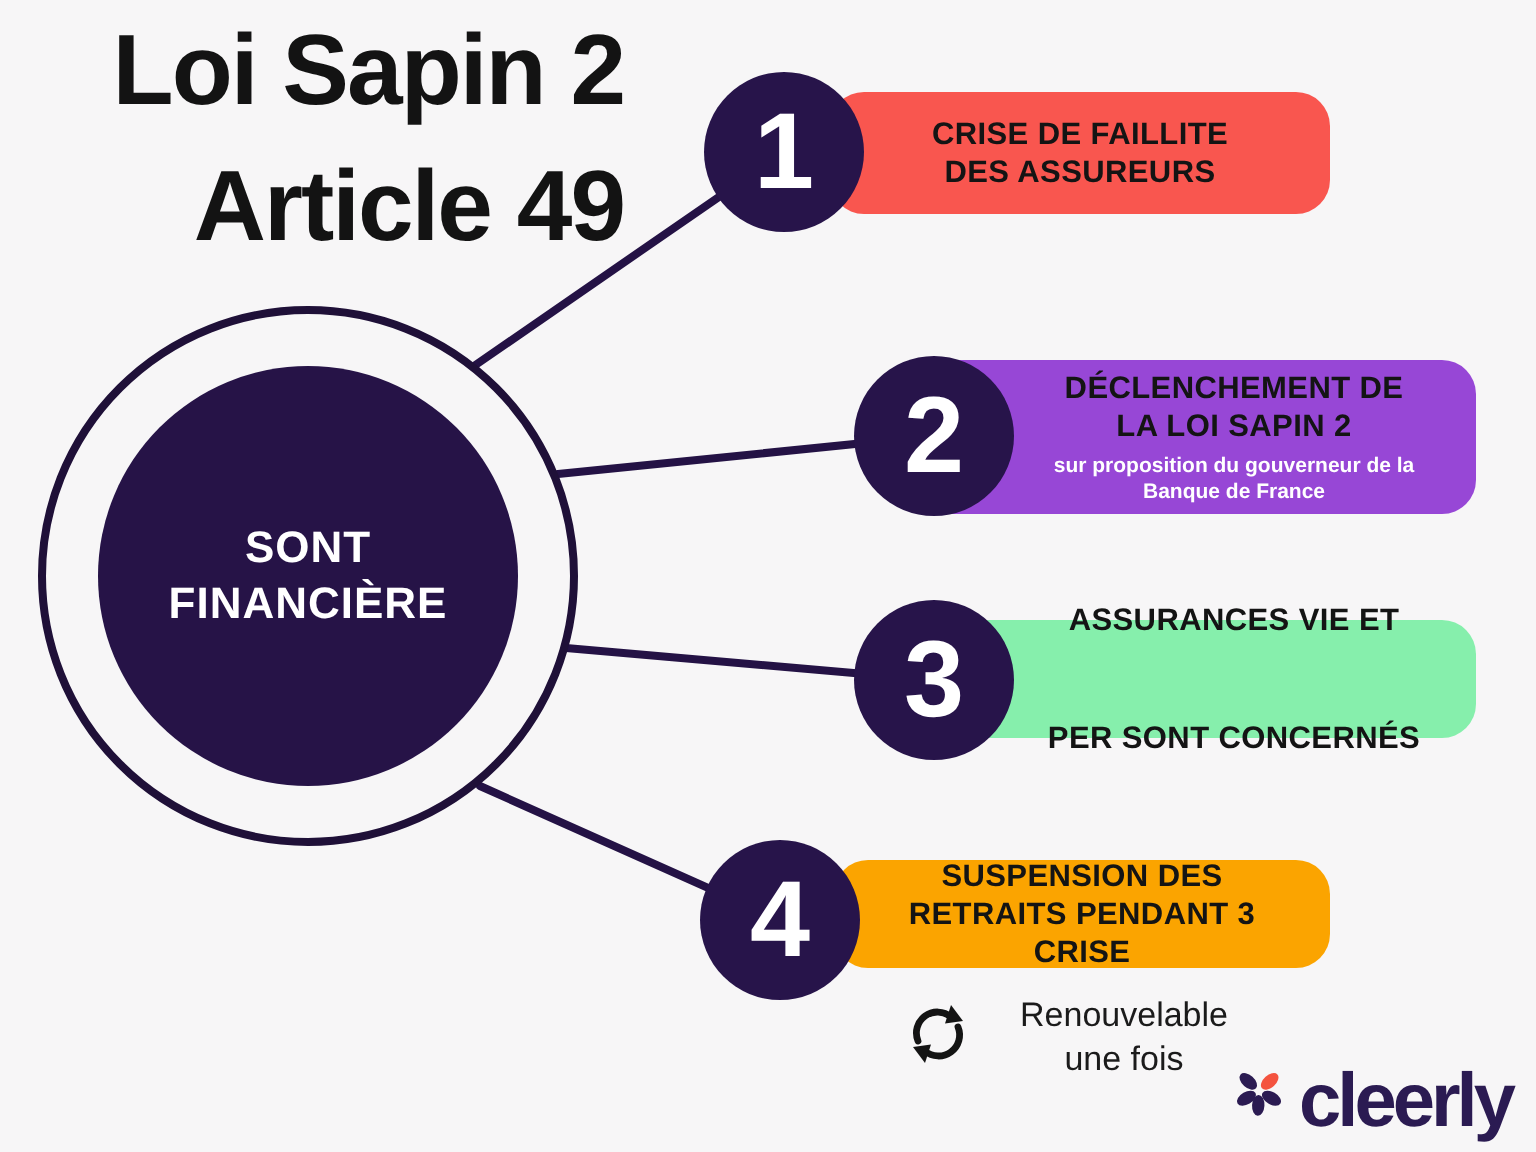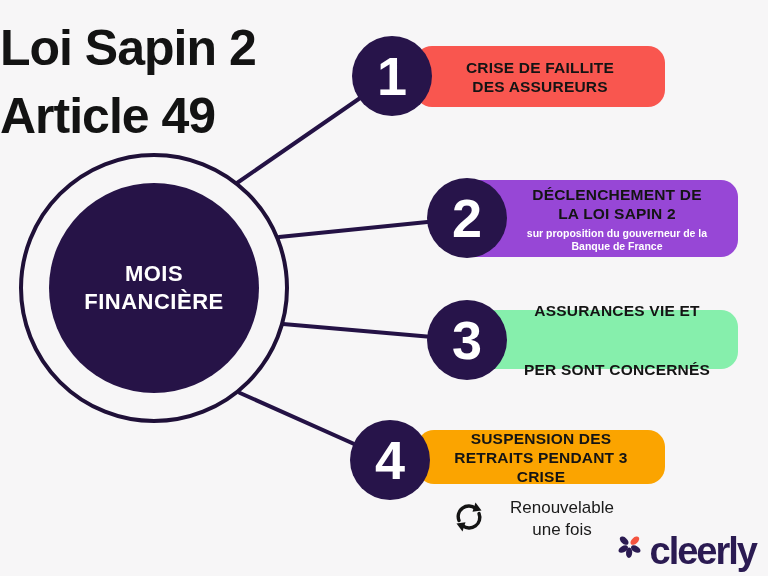--- a/index.html
+++ b/index.html
@@ -4,21 +4,21 @@
 <style>
   html,body { margin:0; padding:0; }
   .canvas {
     position:relative; width:768px; height:576px; overflow:hidden;
     background:#f7f6f7;
     font-family:"Liberation Sans","DejaVu Sans",sans-serif;
   }
   .connectors { position:absolute; left:0; top:0; z-index:1; }
 
   .title {
-    position:absolute; left:0; top:14px; width:312px; text-align:left;
+    position:absolute; left:0; top:1px; width:312px; text-align:right;
     font-size:50px; font-weight:800; color:#131313; line-height:68px;
     letter-spacing:-1px; z-index:2;
   }
 
   .ring {
     position:absolute; left:19px; top:153px; width:270px; height:270px;
     box-sizing:border-box; border:4px solid #1f1038; border-radius:50%;
     z-index:2; background:transparent;
   }
   .center-circle {
@@ -78,21 +78,21 @@
     <line x1="240" y1="393" x2="390" y2="460" stroke="#241245" stroke-width="4" stroke-linecap="round"></line>
   </svg>
 
   <div class="title">
     <div>Loi Sapin 2</div>
     <div>Article 49</div>
   </div>
 
   <div class="ring"></div>
   <div class="center-circle" style="background-color: rgb(38, 19, 71);">
-    <div>MOIS</div>
+    <div>SONT</div>
     <div>FINANCIÈRE</div>
   </div>
 
   <div class="bar bar1" style="background-color: rgb(249, 86, 79);">
     <div class="t">CRISE DE FAILLITE</div>
     <div class="t">DES ASSUREURS</div>
   </div>
   <div class="num num1" style="background-color: rgb(39, 20, 74);">
     <span>1</span>
   </div>

